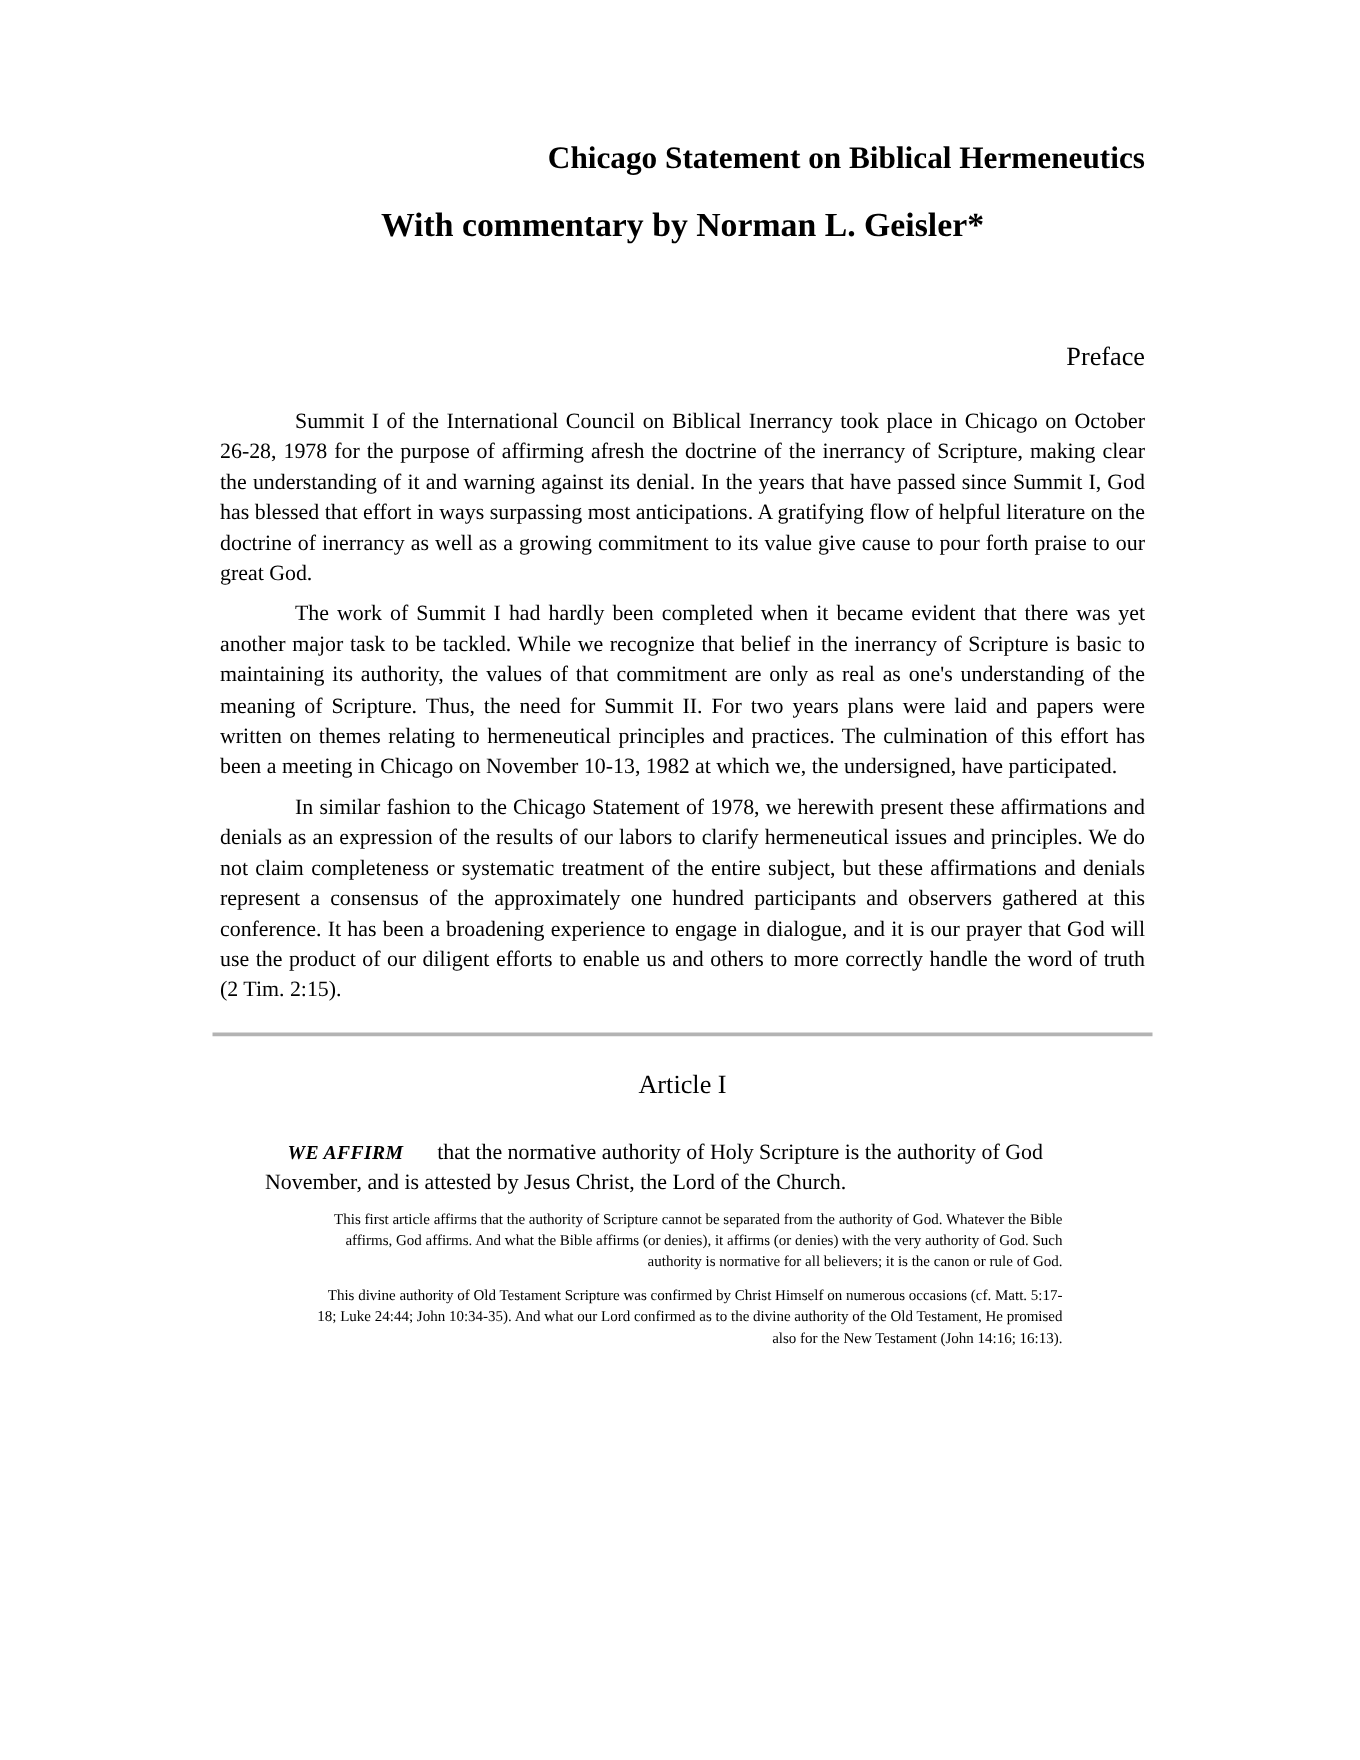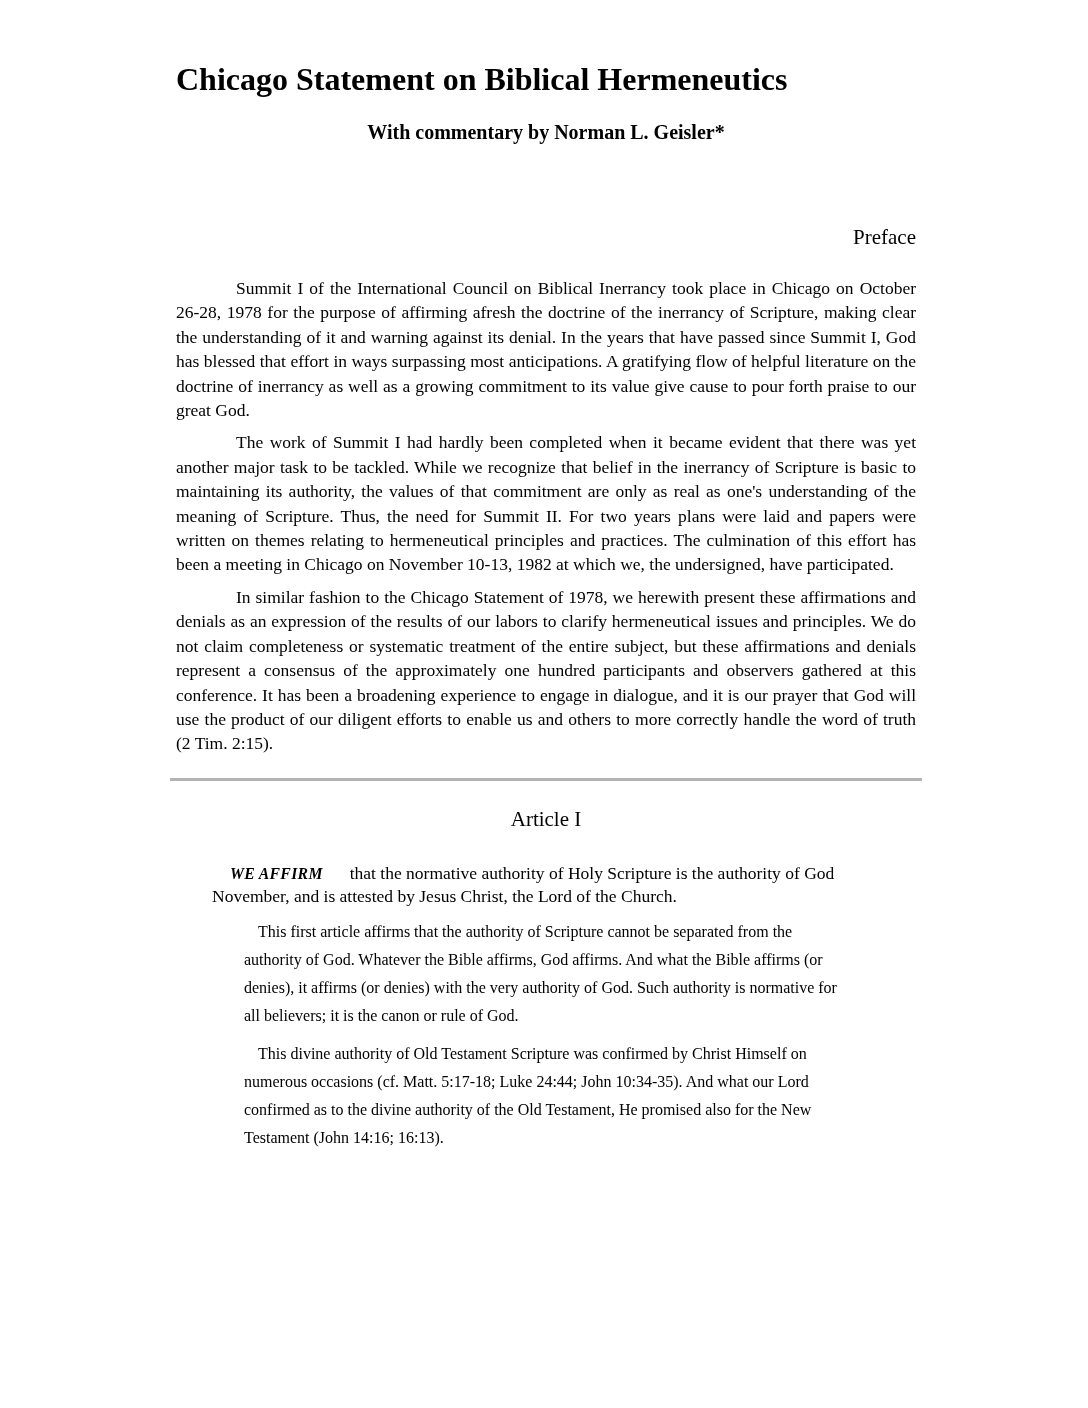--- a/index.html
+++ b/index.html
@@ -13,30 +13,30 @@
     height: 1408px;
     background: #ffffff;
     color: #000000;
     font-family: "Liberation Serif", "DejaVu Serif", serif;
     overflow: hidden;
   }
   .content {
     padding: 0 172px 0 176px; 
   }
   .doc-title {
-    margin: 64px 0 0 0;
-    text-align: left;
-    font-size: 32px;
+    margin: 112px 0 0 0;
+    text-align: right;
+    font-size: 25px;
     line-height: 30px;
     font-weight: bold;
   }
   .doc-subtitle {
     margin: 26px 0 0 0;
     text-align: center;
-    font-size: 20px;
+    font-size: 27px;
     line-height: 25px;
     font-weight: bold;
   }
   .section-heading {
     margin: 80px 0 0 0;
     text-align: right;
     font-size: 21px;
     line-height: 25px;
     font-weight: normal;
   }
@@ -74,23 +74,23 @@
   }
   .st-label {
     font-weight: bold;
     font-style: italic;
     font-size: 0.9em;
     letter-spacing: 0.3px;
     margin-right: 27px;
   }
   .commentary-para {
     margin: 10px 66px 0 68px;
-    font-size: 16px;
-    line-height: 28px;
-    text-align: left;
+    font-size: 12px;
+    line-height: 17px;
+    text-align: right;
     text-indent: 14px;
   }
   .commentary-para.first {
     margin-top: 9px;
   }
 </style>
 </head>
 <body>
 
 <div class="page">

